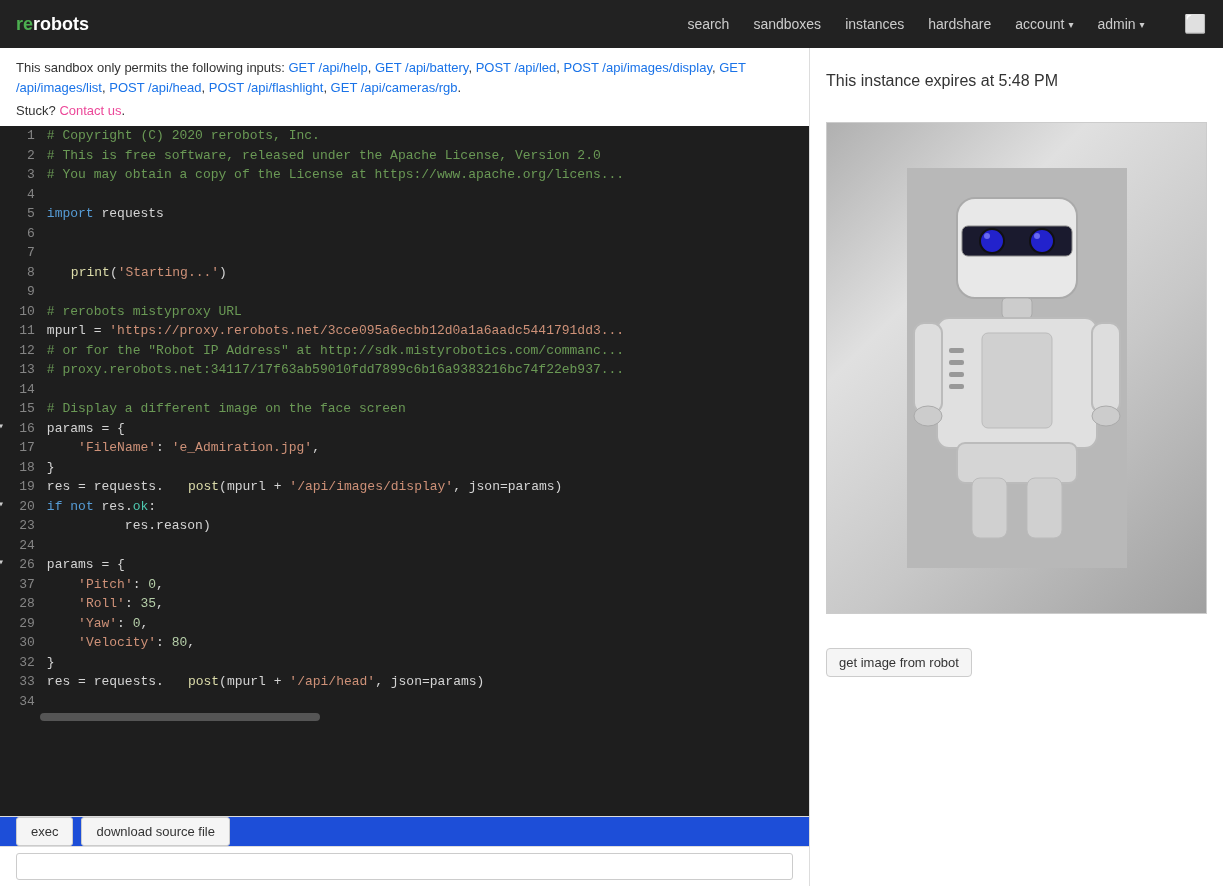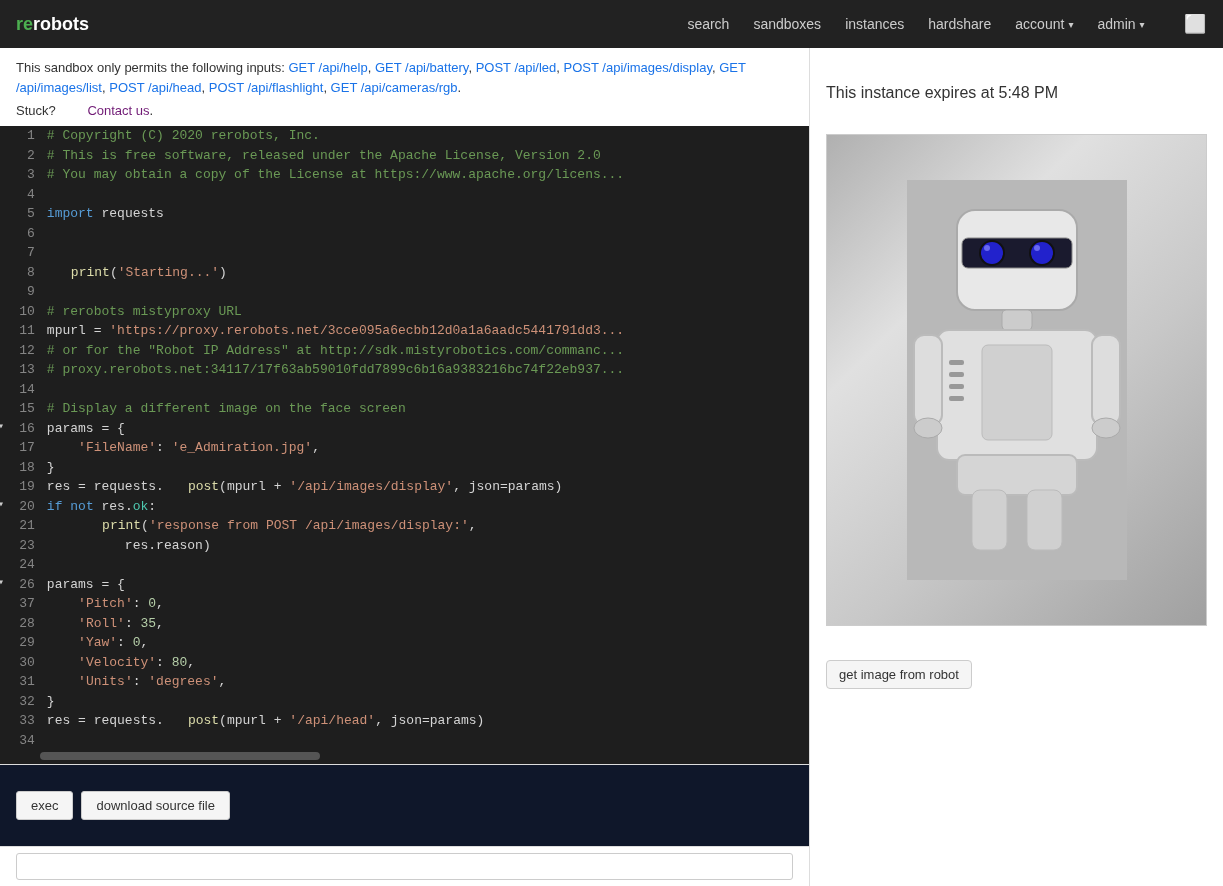--- a/index.html
+++ b/index.html
@@ -76,23 +76,22 @@
       color: #1a73e8;
       text-decoration: none;
     }
 
     .stuck-line {
       padding: 0 16px 8px;
       font-size: 13px;
       color: #333;
     }
     .stuck-line a {
-      color: #701a75;
+      color: #ec4899;
       text-decoration: none;
-      margin-left: 28px;
     }
 
     
     .code-editor {
       flex: 1;
       overflow: auto;
       background: #1e1e1e;
       position: relative;
       font-family: 'Courier New', Courier, monospace;
       font-size: 13px;
@@ -146,22 +145,22 @@
       background: #555;
       border-radius: 4px;
       width: 280px;
       position: absolute;
       bottom: 2px;
       left: 40px;
     }
 
     
     .bottom-bar {
-      padding: 26px 16px;
-      background: #0f172a;
+      padding: 0 16px;
+      background: #1d4ed8;
       border-top: 1px solid #ddd;
       display: flex;
       gap: 8px;
     }
     .btn {
       padding: 6px 14px;
       border: 1px solid #ccc;
       background: #f5f5f5;
       border-radius: 3px;
       font-size: 13px;
@@ -180,21 +179,21 @@
       border: 1px solid #ccc;
       border-radius: 3px;
       padding: 5px 8px;
       font-size: 13px;
       outline: none;
     }
 
     
     .right-panel {
       flex: 1;
-      padding: 32px 16px;
+      padding: 20px 16px;
       display: flex;
       flex-direction: column;
       gap: 28px;
     }
     .instance-expiry {
       font-size: 16px;
       color: #333;
       line-height: 1.6;
     }
     .robot-image-container {
@@ -364,24 +363,20 @@
           <tr>
             <td class="line-num">19</td>
             <td class="code-line"><span>res = requests.</span><span class="c-function">post</span><span>(mpurl + </span><span class="c-string">'/api/images/display'</span><span>, json=params)</span></td>
           </tr>
 
           <tr>
             <td class="line-num has-arrow">20</td>
             <td class="code-line"><span class="c-keyword">if</span><span> </span><span class="c-keyword">not</span><span> res.</span><span class="c-link">ok</span><span>:</span></td>
           </tr>
 
-          <tr>
-            <td class="line-num">21</td>
-            <td class="code-line"><span>    </span><span class="c-function">print</span><span>(</span><span class="c-string">'response from POST /api/images/display:'</span><span>,</span></td>
-          </tr>
 
 
           <tr>
             <td class="line-num">23</td>
             <td class="code-line"><span>          res.reason)</span></td>
           </tr>
 
           <tr>
             <td class="line-num">24</td>
             <td class="code-line">&nbsp;</td>
@@ -406,24 +401,20 @@
           <tr>
             <td class="line-num">29</td>
             <td class="code-line"><span>    </span><span class="c-string">'Yaw'</span><span>: </span><span class="c-number">0</span><span>,</span></td>
           </tr>
 
           <tr>
             <td class="line-num">30</td>
             <td class="code-line"><span>    </span><span class="c-string">'Velocity'</span><span>: </span><span class="c-number">80</span><span>,</span></td>
           </tr>
 
-          <tr>
-            <td class="line-num">31</td>
-            <td class="code-line"><span>    </span><span class="c-string">'Units'</span><span>: </span><span class="c-string">'degrees'</span><span>,</span></td>
-          </tr>
 
           <tr>
             <td class="line-num">32</td>
             <td class="code-line"><span>}</span></td>
           </tr>
 
           <tr>
             <td class="line-num">33</td>
             <td class="code-line"><span>res = requests.</span><span class="c-function">post</span><span>(mpurl + </span><span class="c-string">'/api/head'</span><span>, json=params)</span></td>
           </tr>

